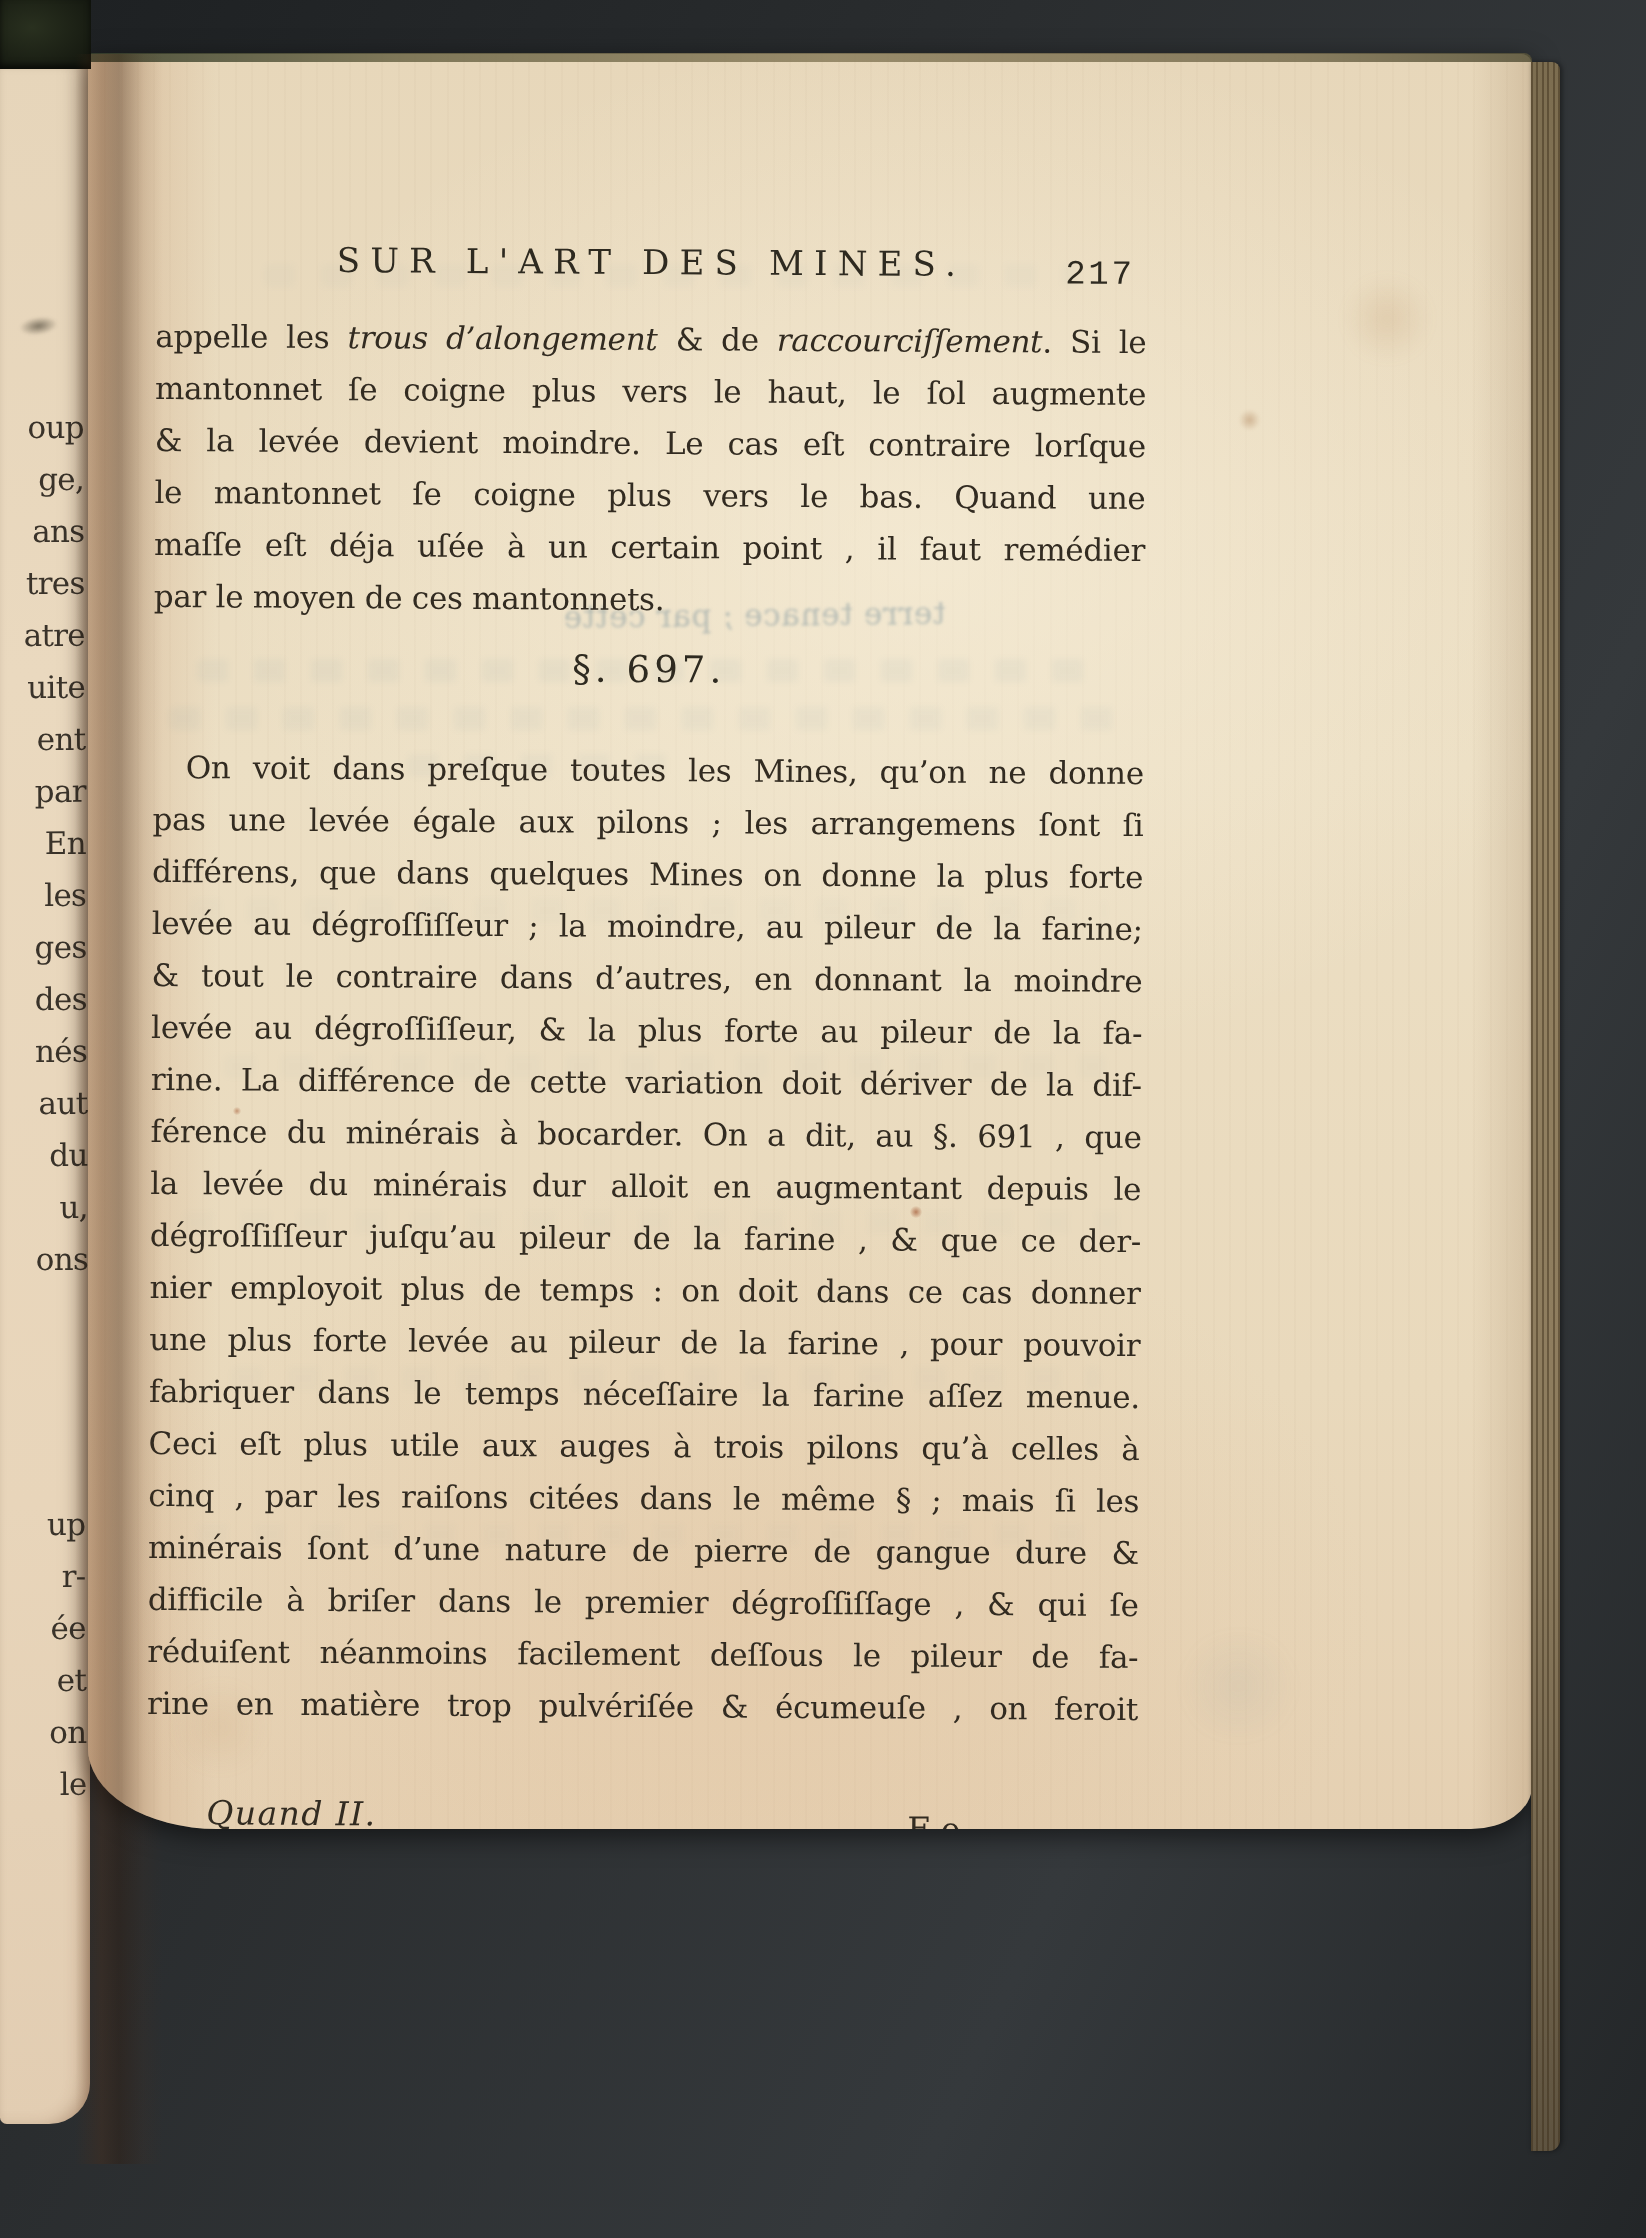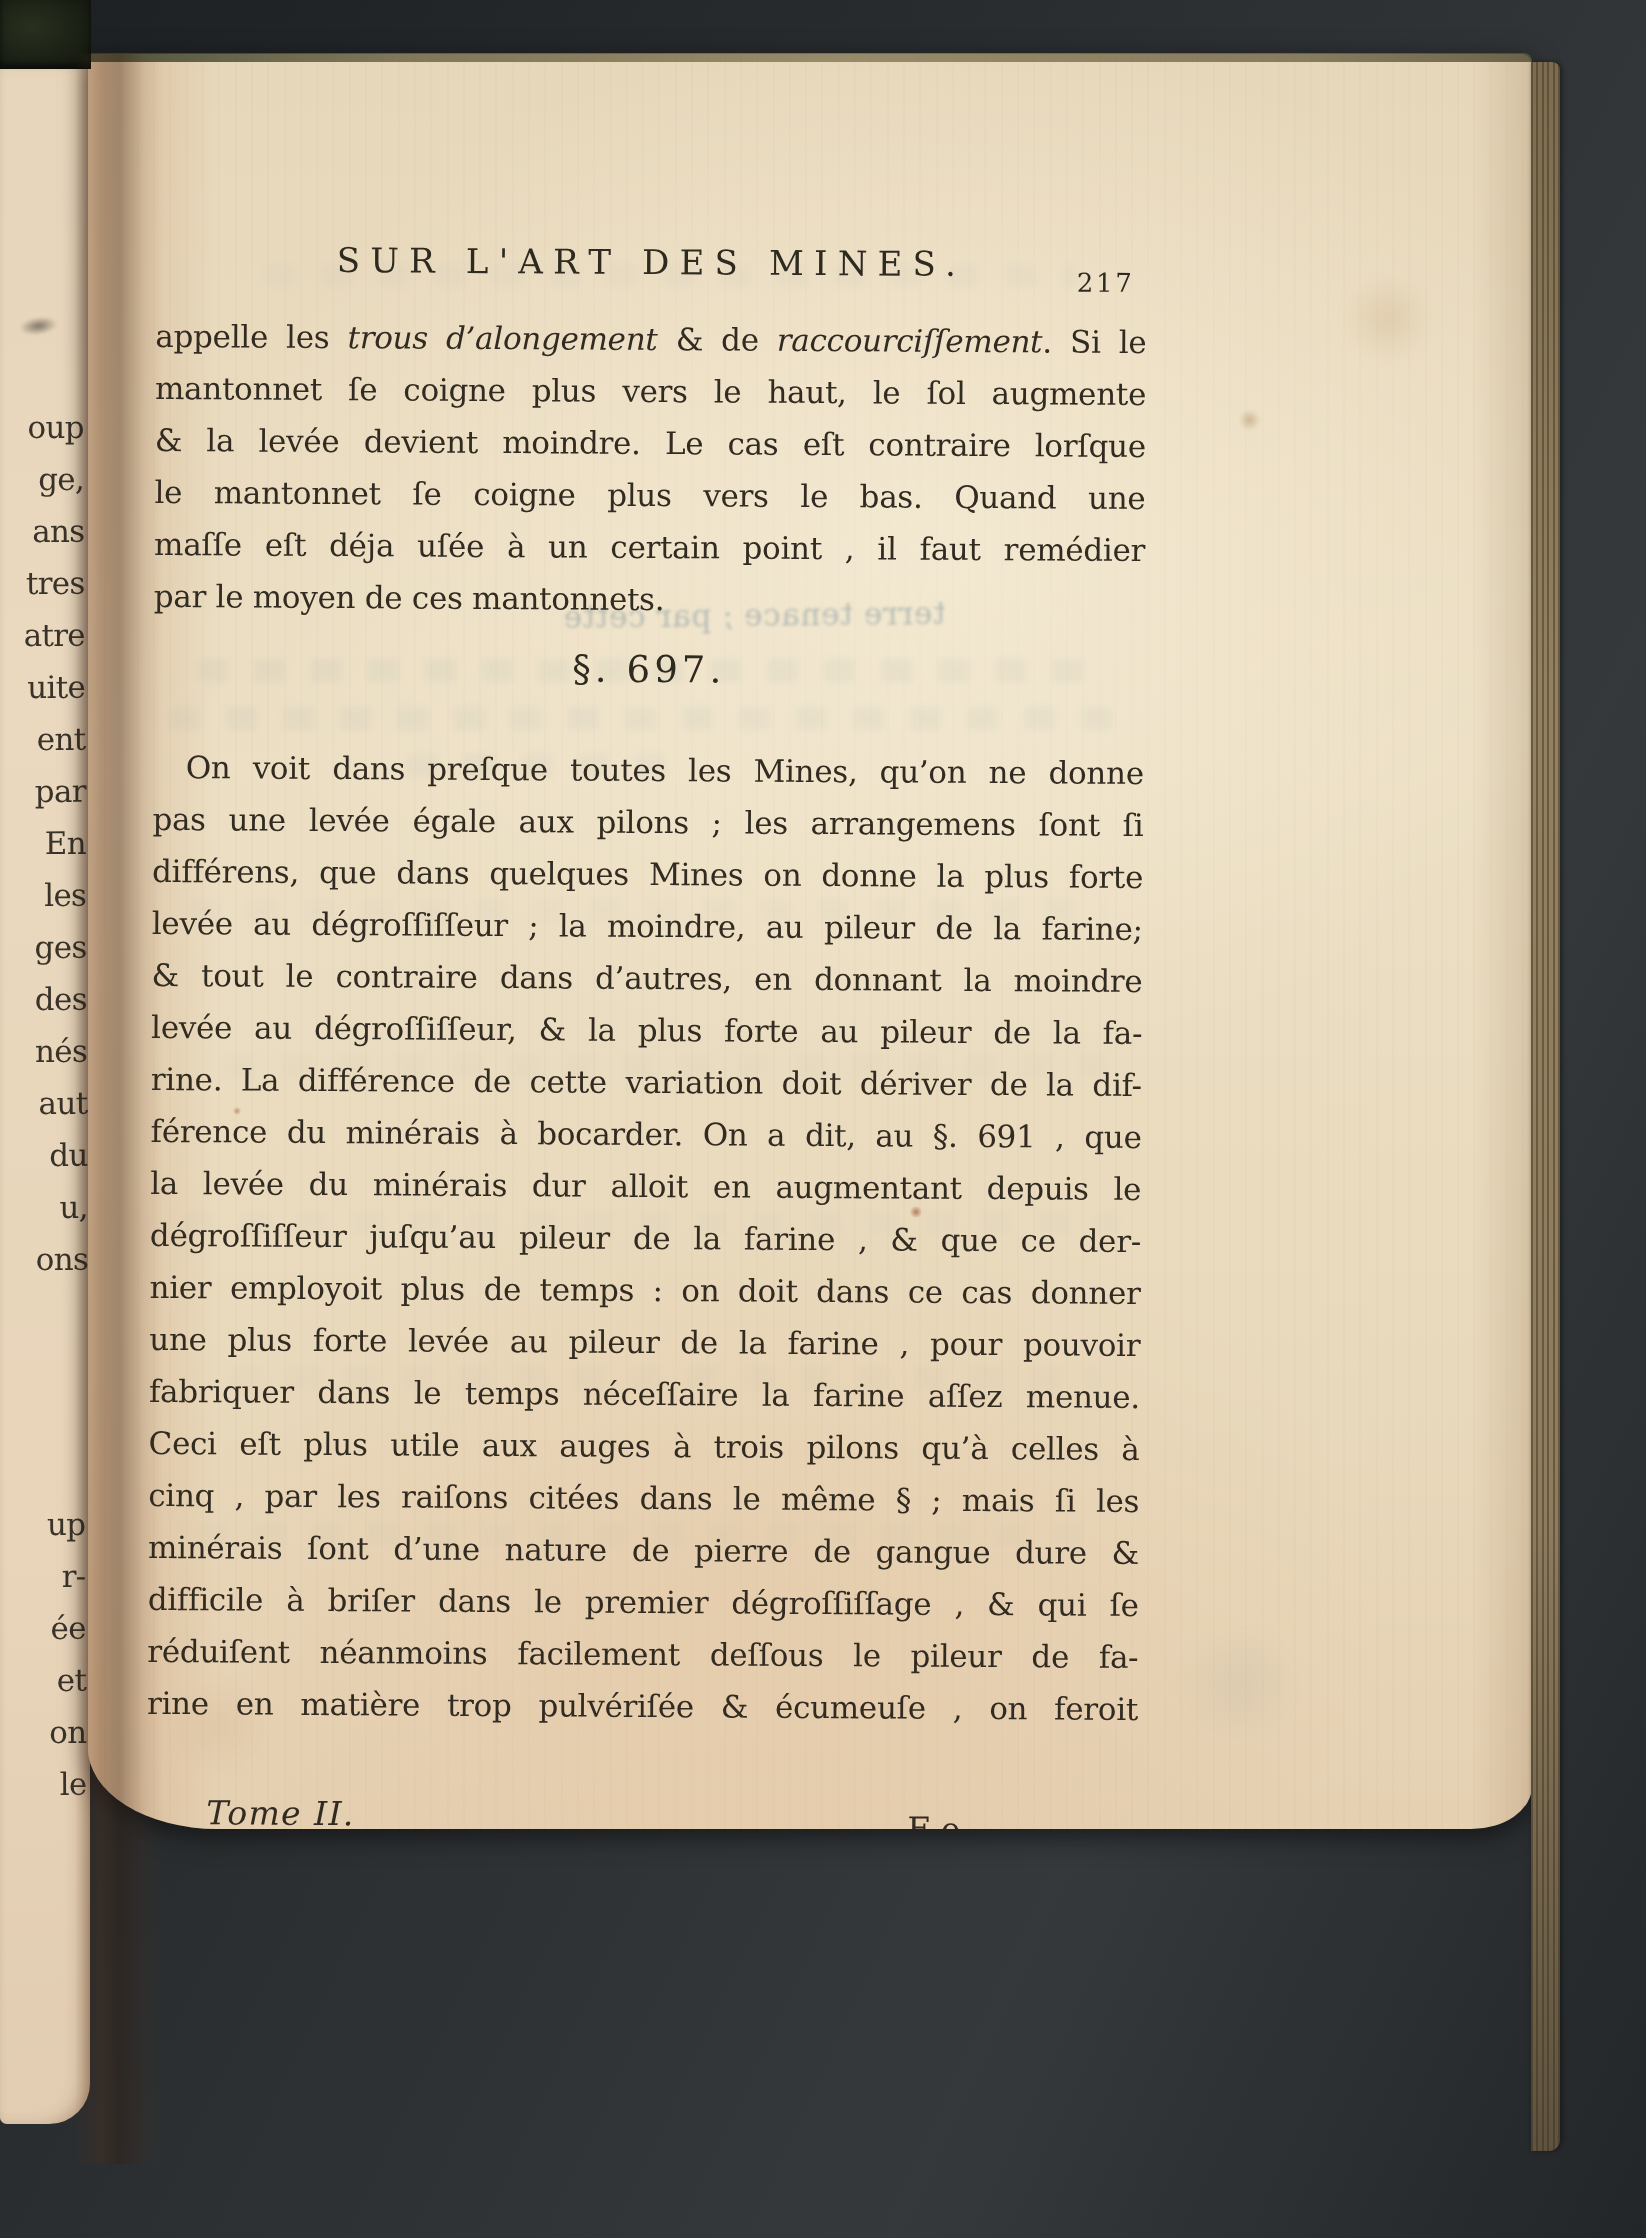--- a/index.html
+++ b/index.html
@@ -46,21 +46,21 @@
     border-radius:0 8.1px 11px 0;box-shadow:1.4px 0 5.4px rgba(0,0,0,.4);}
   .gutter-shadow{position:absolute;left:75px;top:54px;width:88px;height:2110px;
     background:linear-gradient(90deg,rgba(60,30,12,0) 0%,rgba(80,44,20,.30) 30%,rgba(50,26,10,.34) 50%,rgba(80,44,20,.10) 78%,rgba(80,44,20,0) 100%);
     pointer-events:none;}
   
   .text-block{position:absolute;left:68px;top:185px;width:991px;height:1683px;
     color:#322b21;transform:rotate(0.35deg);transform-origin:left top;}
   .header-row{position:absolute;top:0;left:0;width:100%;height:43px;}
   .header-title{position:absolute;left:50%;transform:translateX(-50%);
     font-size:34px;letter-spacing:10.2px;white-space:nowrap;color:#2e2a20;}
-  .page-number{position:absolute;right:12.2px;top:23px;font-size:26px;letter-spacing:2.7px;color:#2e2a20;}
+  .page-number{position:absolute;right:12.2px;top:11px;font-size:34px;letter-spacing:2.7px;color:#2e2a20;font-family:Liberation Mono, monospace;}
   .pline{font-size:31px;line-height:52px;letter-spacing:-0.3px;
     text-align:justify;text-align-last:justify;white-space:nowrap;}
   .pline.short{text-align-last:left;}
   .pline.indent{padding-left:33px;}
   .pline i{font-style:italic;}
   .p1{position:absolute;top:71px;left:0;width:100%;}
   .section-heading{position:absolute;top:406px;left:0;width:100%;text-align:center;
     font-size:37px;letter-spacing:4.1px;color:#2e2a20;}
   .p2{position:absolute;top:502px;left:0;width:100%;}
   .footer-row{position:absolute;top:1554px;left:0;width:100%;height:61px;font-size:33px;}
@@ -165,21 +165,21 @@
         <div class="pline">fabriquer dans le temps néceſſaire la farine aſſez  menue.</div>
         <div class="pline">Ceci eſt plus utile aux auges à trois pilons qu’à celles à</div>
         <div class="pline">cinq , par les raiſons citées dans le même § ; mais ſi les</div>
         <div class="pline">minérais ſont d’une nature de pierre de gangue dure &amp;</div>
         <div class="pline">difficile à briſer dans le premier dégroſſiſſage , &amp; qui ſe</div>
         <div class="pline">réduiſent néanmoins facilement deſſous le pileur de fa-</div>
         <div class="pline">rine en matière trop pulvériſée &amp; écumeuſe , on feroit</div>
       </div>
 
       <div class="footer-row">
-        <span class="footer-volume">Tome II.</span>
+        <span class="footer-volume">Quand II.</span>
         <span class="signature-mark">Ee</span>
       </div>
 
     </div>
   </div>
 
   <div class="page-top-edge"></div>
   <div class="edge-top-left"></div>
   <div class="fore-edge"></div>
   <div class="gutter-shadow"></div>

